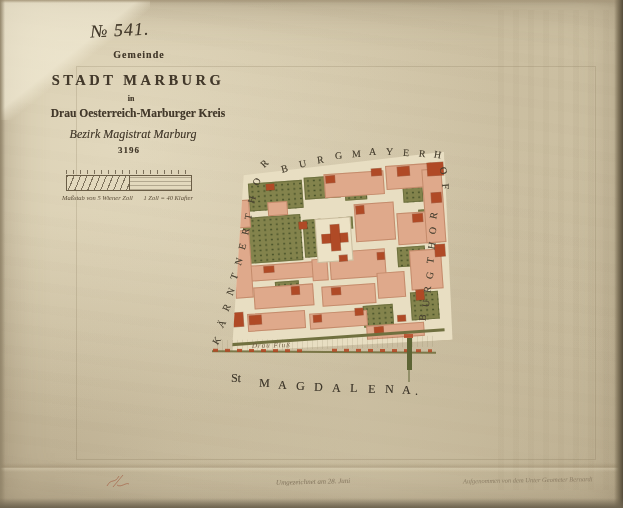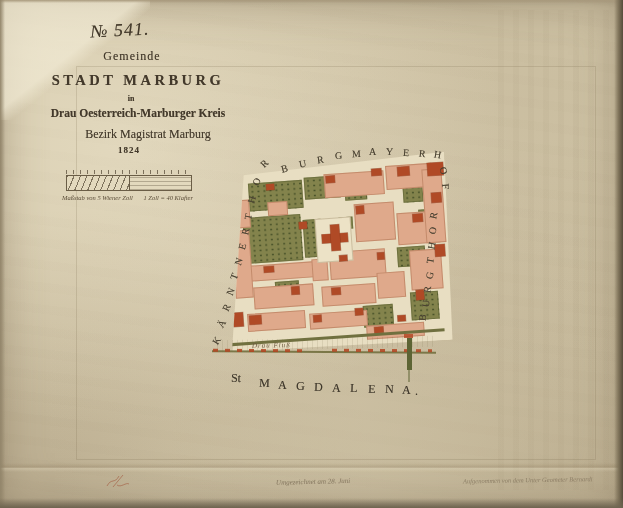--- a/index.html
+++ b/index.html
@@ -25,25 +25,25 @@
   #neatline{left:76px;top:66px;width:518px;height:392px;border:1px solid rgba(118,103,76,.20);}
   #edge-top{left:0;top:0;width:623px;height:3px;background:linear-gradient(#a99a7d,transparent);}
   #edge-left{left:0;top:0;width:5px;height:508px;background:linear-gradient(90deg,#93866b,transparent);}
   #edge-right{left:614px;top:0;width:9px;height:508px;background:linear-gradient(90deg,transparent,#7c7057 55%, #554c3b);}
   #edge-bottom{left:0;top:498px;width:623px;height:10px;background:linear-gradient(transparent,#6e6450);}
   #streaks-right{left:498px;top:10px;width:112px;height:480px;
     background:repeating-linear-gradient(90deg, rgba(150,135,105,.07) 0 6px, transparent 6px 15px);}
   
   .t{color:#43392b;text-align:center;text-shadow:0 0 .5px rgba(67,57,43,.45);}
   #map-number{left:78px;top:20px;width:84px;font-style:italic;font-size:18px;letter-spacing:1px;transform:rotate(-3deg);}
-  #gemeinde-label{left:93px;top:49px;width:78px;font-weight:normal;font-size:12px;letter-spacing:1px;}
+  #gemeinde-label{left:100px;top:49px;width:78px;font-weight:bold;font-size:10px;letter-spacing:1px;}
   #city-title{left:47px;top:72px;width:182px;font-weight:bold;font-size:14.5px;letter-spacing:3.5px;}
   #in-label{left:120px;top:94px;width:22px;font-weight:bold;font-size:8px;}
   #region-label{left:42px;top:107px;width:192px;font-weight:bold;font-size:11.5px;}
-  #district-label{left:72px;top:127px;width:152px;font-size:12px;}
+  #district-label{left:57px;top:127px;width:152px;font-style:italic;font-size:12px;}
   #year-label{left:113px;top:145px;width:32px;font-weight:bold;font-size:9px;letter-spacing:1px;}
   
   #scale-bar{left:66px;top:170px;width:126px;height:36px;}
   #sb-ticks{position:absolute;left:0;top:0;width:126px;height:4px;
     background:repeating-linear-gradient(90deg, rgba(90,78,58,.75) 0 1px, transparent 1px 7px);}
   #sb-bar{position:absolute;left:0;top:5px;width:124px;height:14px;border:1px solid #6a5d46;background:#e3d9bd;}
   #sb-left{position:absolute;left:0;top:0;width:62px;height:14px;border-right:1px solid #6a5d46;
     background:repeating-linear-gradient(112deg, rgba(90,78,58,.75) 0 1px, transparent 1px 6px);}
   #sb-right{position:absolute;left:63px;top:0;width:61px;height:14px;
     background:repeating-linear-gradient(0deg, rgba(90,78,58,.35) 0 1px, transparent 1px 4px);}
@@ -88,21 +88,21 @@
   <div class="abs" id="neatline"></div>
   <div class="abs" id="crease-line"></div>
 
   <div>
     <div class="abs t" id="map-number">№ 541.</div>
     <div class="abs t" id="gemeinde-label">Gemeinde</div>
     <div class="abs t" id="city-title">STADT MARBURG</div>
     <div class="abs t" id="in-label">in</div>
     <div class="abs t" id="region-label">Drau Oesterreich-Marburger Kreis</div>
     <div class="abs t" id="district-label">Bezirk Magistrat Marburg</div>
-    <div class="abs t" id="year-label">1824</div>
+    <div class="abs t" id="year-label">3196</div>
   </div>
 
   <div class="abs" id="scale-bar">
     <div id="sb-ticks"></div>
     <div id="sb-bar">
       <div id="sb-left"></div>
       <div id="sb-right"></div>
     </div>
     <div id="sb-caption">
       <span>Maßstab von 5 Wiener Zoll</span>

